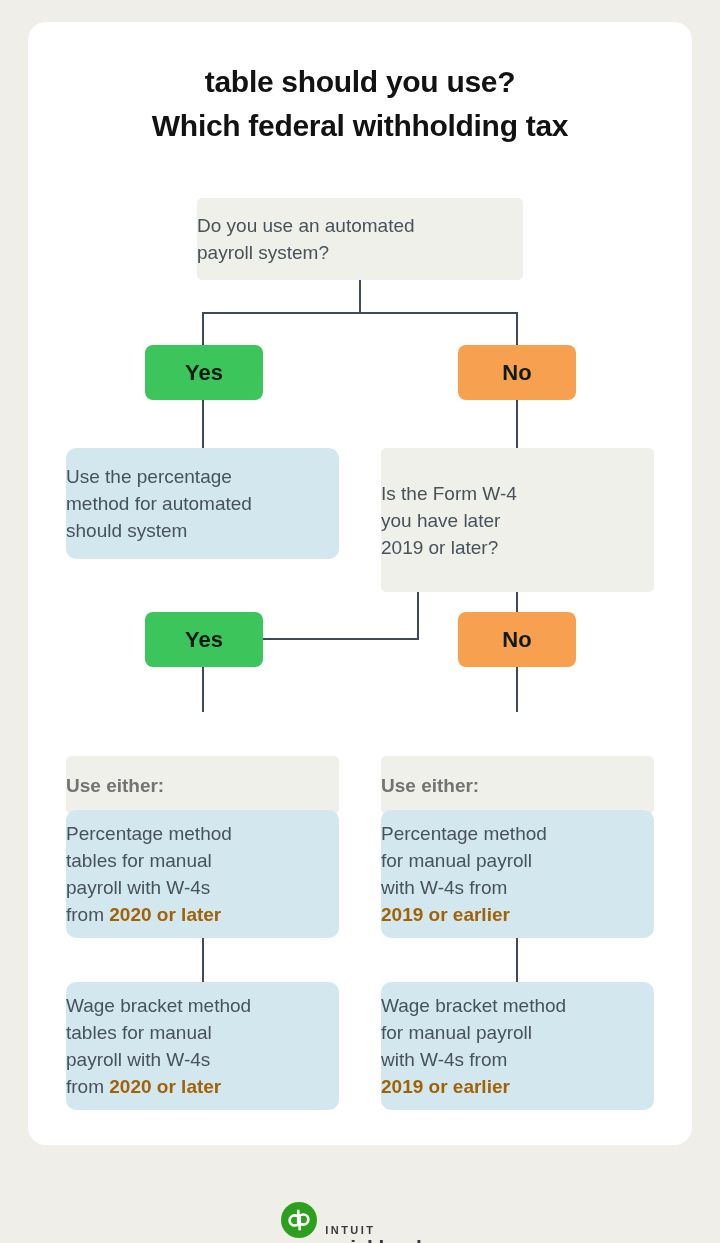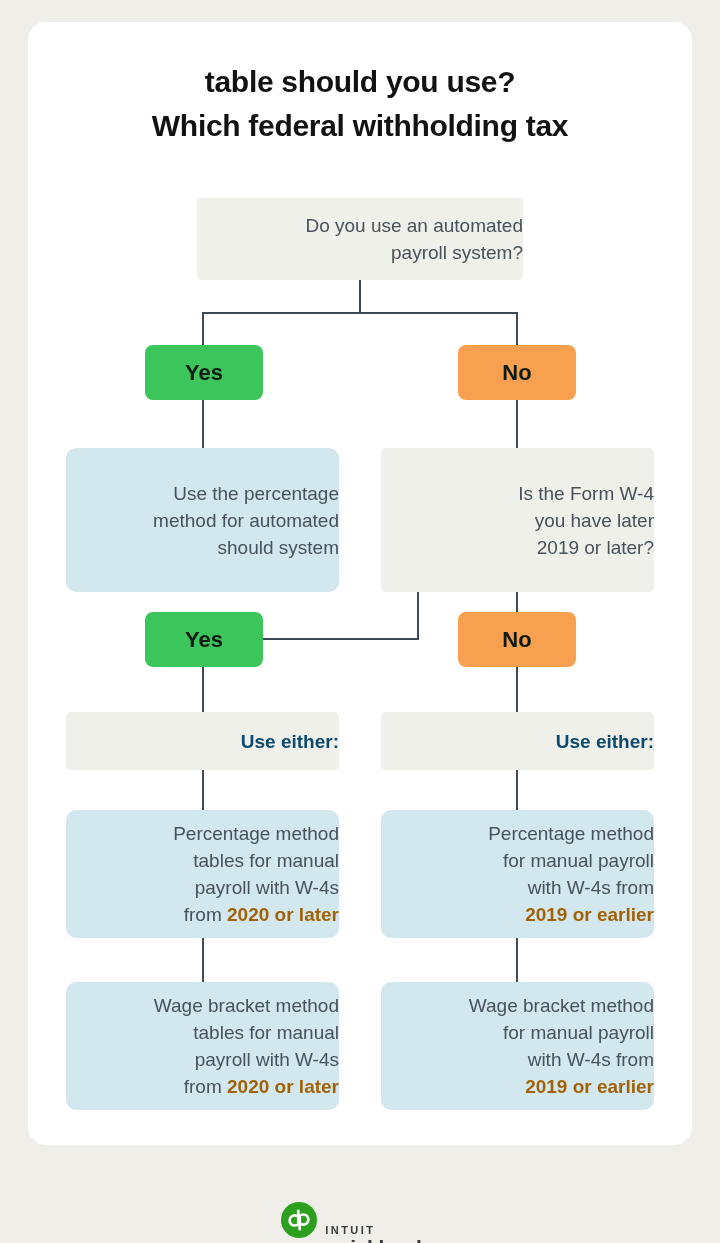--- a/index.html
+++ b/index.html
@@ -30,21 +30,21 @@
     line-height: 44px;
     font-weight: 700;
     letter-spacing: -0.3px;
     color: #121212;
   }
 
   .box {
     position: absolute;
     display: flex;
     flex-direction: column;
-    align-items: flex-end;
+    align-items: flex-start;
     justify-content: center;
     text-align: center;
     color: #47525a;
     font-size: 19px;
     line-height: 27px;
   }
   .box.gray  { background: #f0f0ea; border-radius: 5px; }
   .box.blue  { background: #d3e8ee; border-radius: 10px; }
   .box b { color: #a16207; font-weight: 700; }
 
@@ -54,21 +54,21 @@
     align-items: center;
     justify-content: center;
     border-radius: 8px;
     font-size: 22px;
     font-weight: 700;
     color: #0e1a12;
   }
   .pill.green  { background: #3bc55b; }
   .pill.orange { background: #f6a050; }
 
-  .use-either { font-weight: 700; color: #0c4a6e; }
+  .use-either { font-weight: 700; color: #737373; margin-top: 44px; }
 
   .line {
     position: absolute;
     background: #3e4a55;
   }
   .line.v { width: 2px; }
   .line.h { height: 2px; }
 
   .logo {
     position: absolute;
@@ -124,21 +124,21 @@
   <div class="line v" style="left:516px; top:938px; height:44px;"></div>
 
   <div class="box gray" style="left:197px; top:198px; width:326px; height:82px;">
       <div>Do you use an automated</div>
       <div>payroll system?</div>
     </div>
 
   <div class="pill green" style="left:145px; top:345px; width:118px; height:55px;">Yes</div>
   <div class="pill orange" style="left:458px; top:345px; width:118px; height:55px;">No</div>
 
-  <div class="box blue" style="left:66px; top:448px; width:273px; height:144px;">
+  <div class="box blue" style="left:66px; top:448px; width:273px; height:111px;">
       <div>Use the percentage</div>
       <div>method for automated</div>
       <div>should system</div>
     </div>
   <div class="box gray" style="left:381px; top:448px; width:273px; height:144px;">
       <div>Is the Form W-4</div>
       <div>you have later</div>
       <div>2019 or later?</div>
     </div>
 

